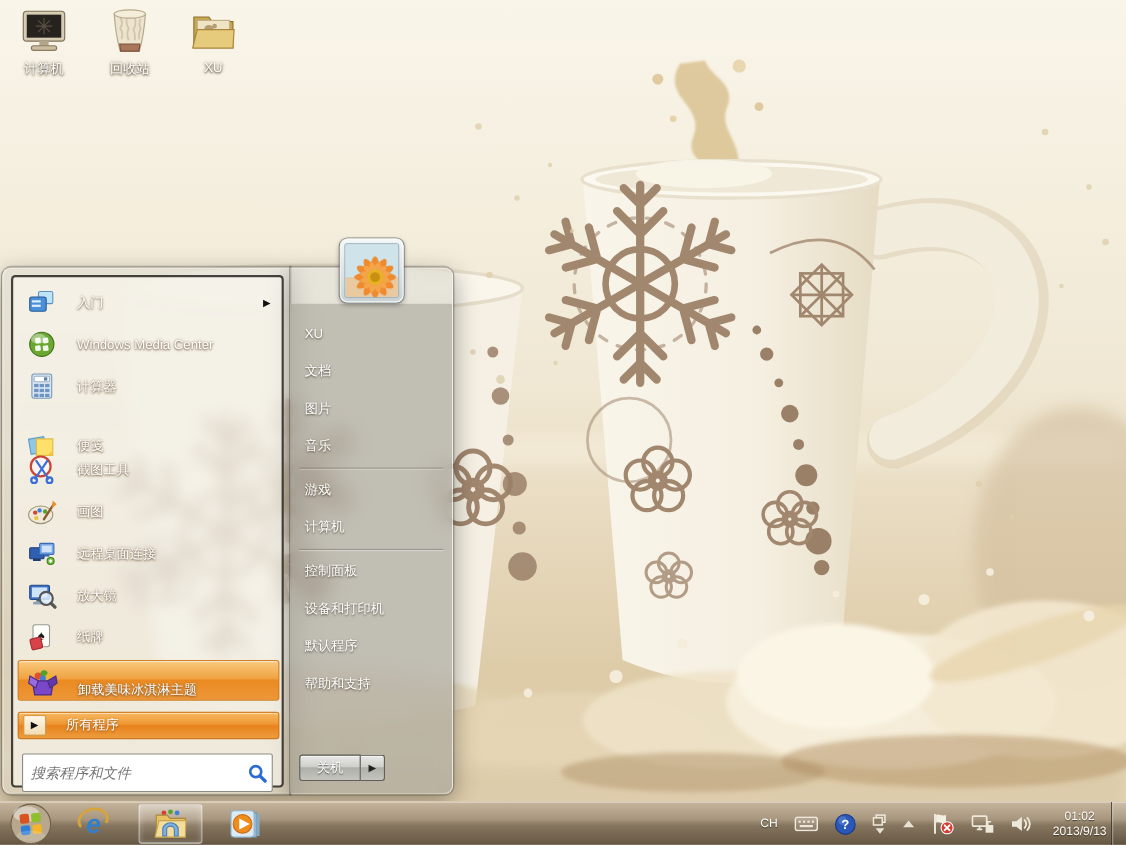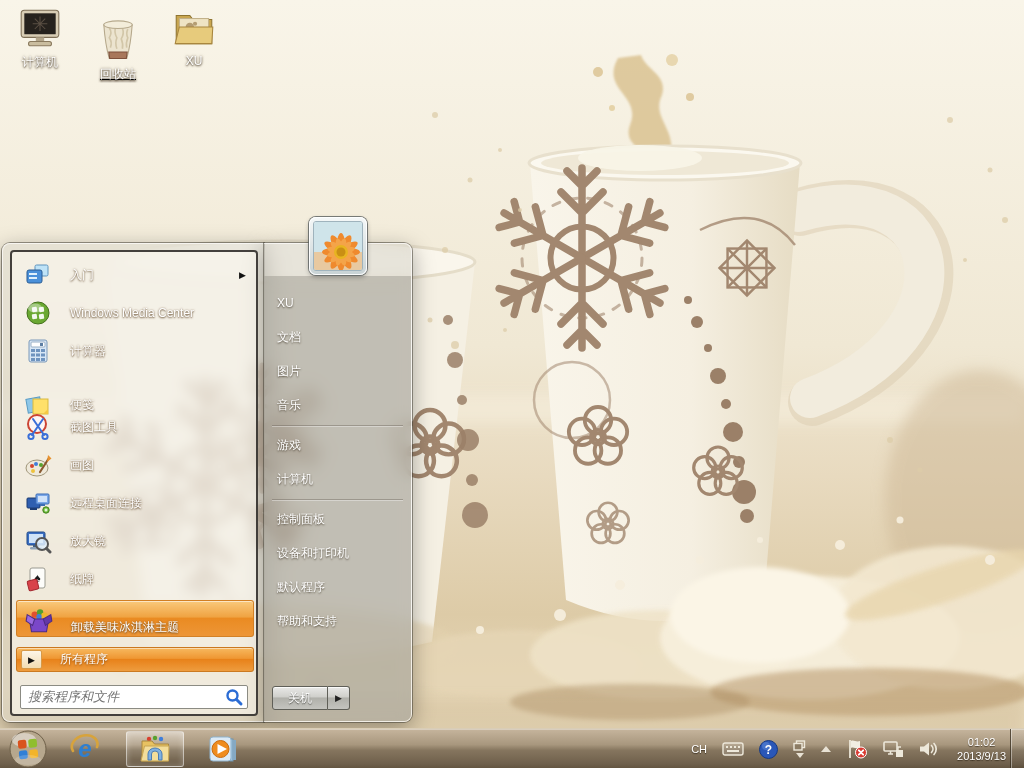--- a/index.html
+++ b/index.html
@@ -43,21 +43,21 @@
 
   #ap-bar { position:absolute; left:4px; top:395px; width:238px; height:25px;
     background:linear-gradient(#f7b95f, #ef9733 45%, #e8821a 50%, #ee9c3e);
     border:1px solid rgba(200,118,30,.95); border-radius:3px;
     box-shadow:inset 0 1px 0 rgba(255,255,255,.5); display:flex; align-items:center; cursor:default; }
   #ap-arrowbox { width:21px; height:19px; margin-left:4px; border-radius:2px;
     background:linear-gradient(#fdf6e8,#f2dcb2); border:1px solid #d69a49;
     display:flex; align-items:center; justify-content:center; font-size:9px; color:#111; }
   #ap-label { margin-left:18px; font-size:12px; color:#fff; text-shadow:0 1px 2px rgba(120,70,20,.9);font-family:Liberation Mono, monospace; }
 
-  #sm-search { position:absolute; left:8px; top:433px; width:228px; height:24px;
+  #sm-search { position:absolute; left:8px; top:433px; width:228px; height:35px;
     background:#fff; border:1px solid #8b8b83; border-radius:2px; display:flex; align-items:center; }
   #sm-search input { flex:1; border:none; outline:none; background:transparent;
     font-family:"Liberation Serif","DejaVu Serif",serif; font-style:italic; font-size:13px; color:#6d6d68; padding:0 4px 0 7px; }
   #sm-search .mag { width:20px; height:20px; margin-right:3px; }
 
   .r-item { position:absolute; left:0; width:147px; height:34px; display:flex; align-items:center; padding-left:13px; cursor:default; }
   .r-item span { font-size:12px; color:#fff; text-shadow:0 1px 2px rgba(70,60,45,.95); }
   .r-div { position:absolute; left:8px; width:131px; height:1px; background:rgba(110,105,95,.45); box-shadow:0 1px 0 rgba(255,255,255,.35); }
 
   #avatar { left:309px; top:217px; width:58px; height:58px; z-index:20;
@@ -255,21 +255,21 @@
     <rect x="4" y="4" width="36" height="26" rx="3" fill="#d8cdb4" stroke="#7e6f56"></rect>
     <rect x="7" y="7" width="30" height="20" fill="#26221d"></rect>
     <g stroke="#5a4f43" stroke-width="1">
         <path d="M22,10 v14 M15,17 h14 M17,12 l10,10 M27,12 l-10,10"></path>
       </g>
     <rect x="18" y="30" width="8" height="4" fill="#b4a68b"></rect>
     <rect x="11" y="34" width="22" height="4" rx="2" fill="#cabd9f" stroke="#8a7a5e"></rect>
   </svg>
   <div class="dt-label">计算机</div>
 </div>
-<div class="abs dt-icon" style="left:82px; top:16px;text-decoration:underline;">
+<div class="abs dt-icon" style="left:82px; top:4px;">
   <svg width="48" height="48" viewBox="0 0 44 44">
     <path d="M9,8 C10,22 12,32 14,39 L30,39 C32,32 34,22 35,8 Z" fill="#ece4cf" stroke="#b6a98c"></path>
     <g stroke="#d2c6a8" stroke-width="1.5" fill="none">
       <path d="M14,11 q3,4 0,9 q3,4 1,9"></path>
         <path d="M20,10 q-2,5 1,10 q-2,5 0,10"></path>
       <path d="M26,11 q2,5 -1,10 q2,5 1,9"></path>
         <path d="M31,12 q-2,4 0,8 q-2,5 -1,9"></path>
     </g>
     <ellipse cx="22" cy="8" rx="13" ry="3.5" fill="#f3edda" stroke="#b6a98c"></ellipse>
     <path d="M13.6,33 h16.8 l-0.8,6 h-15.2 z" fill="#a8775b" stroke="#7e513c"></path>

